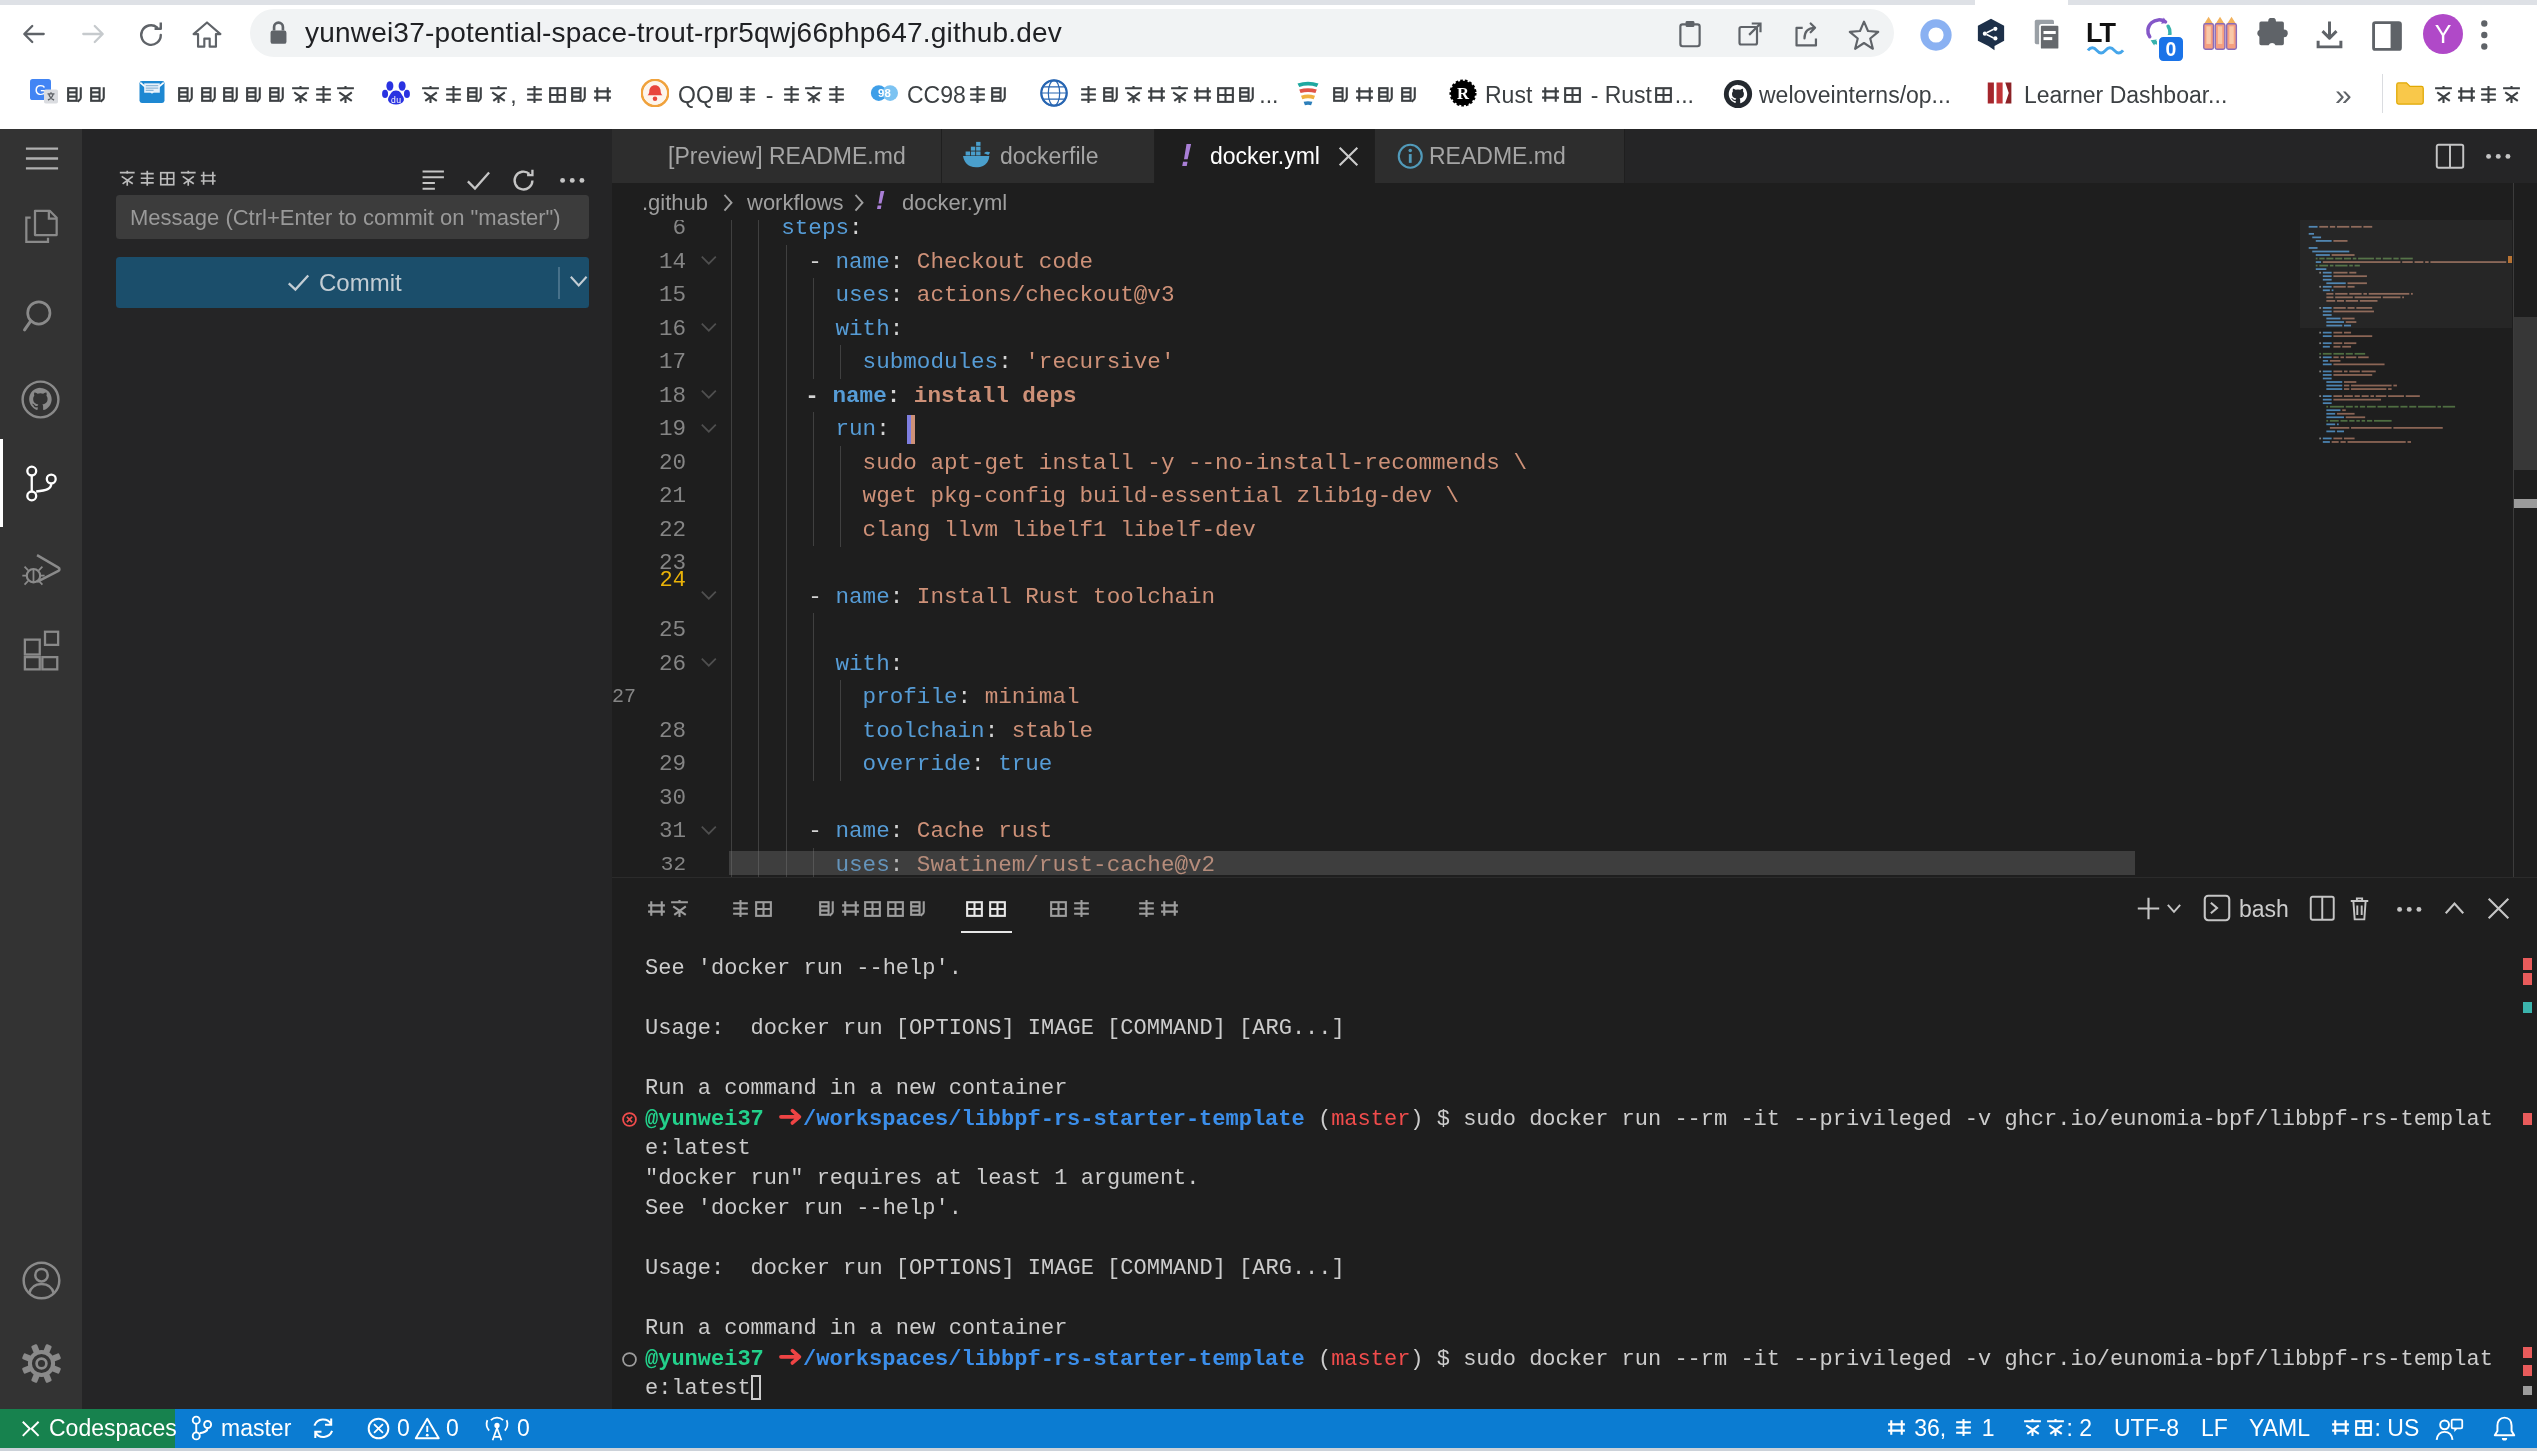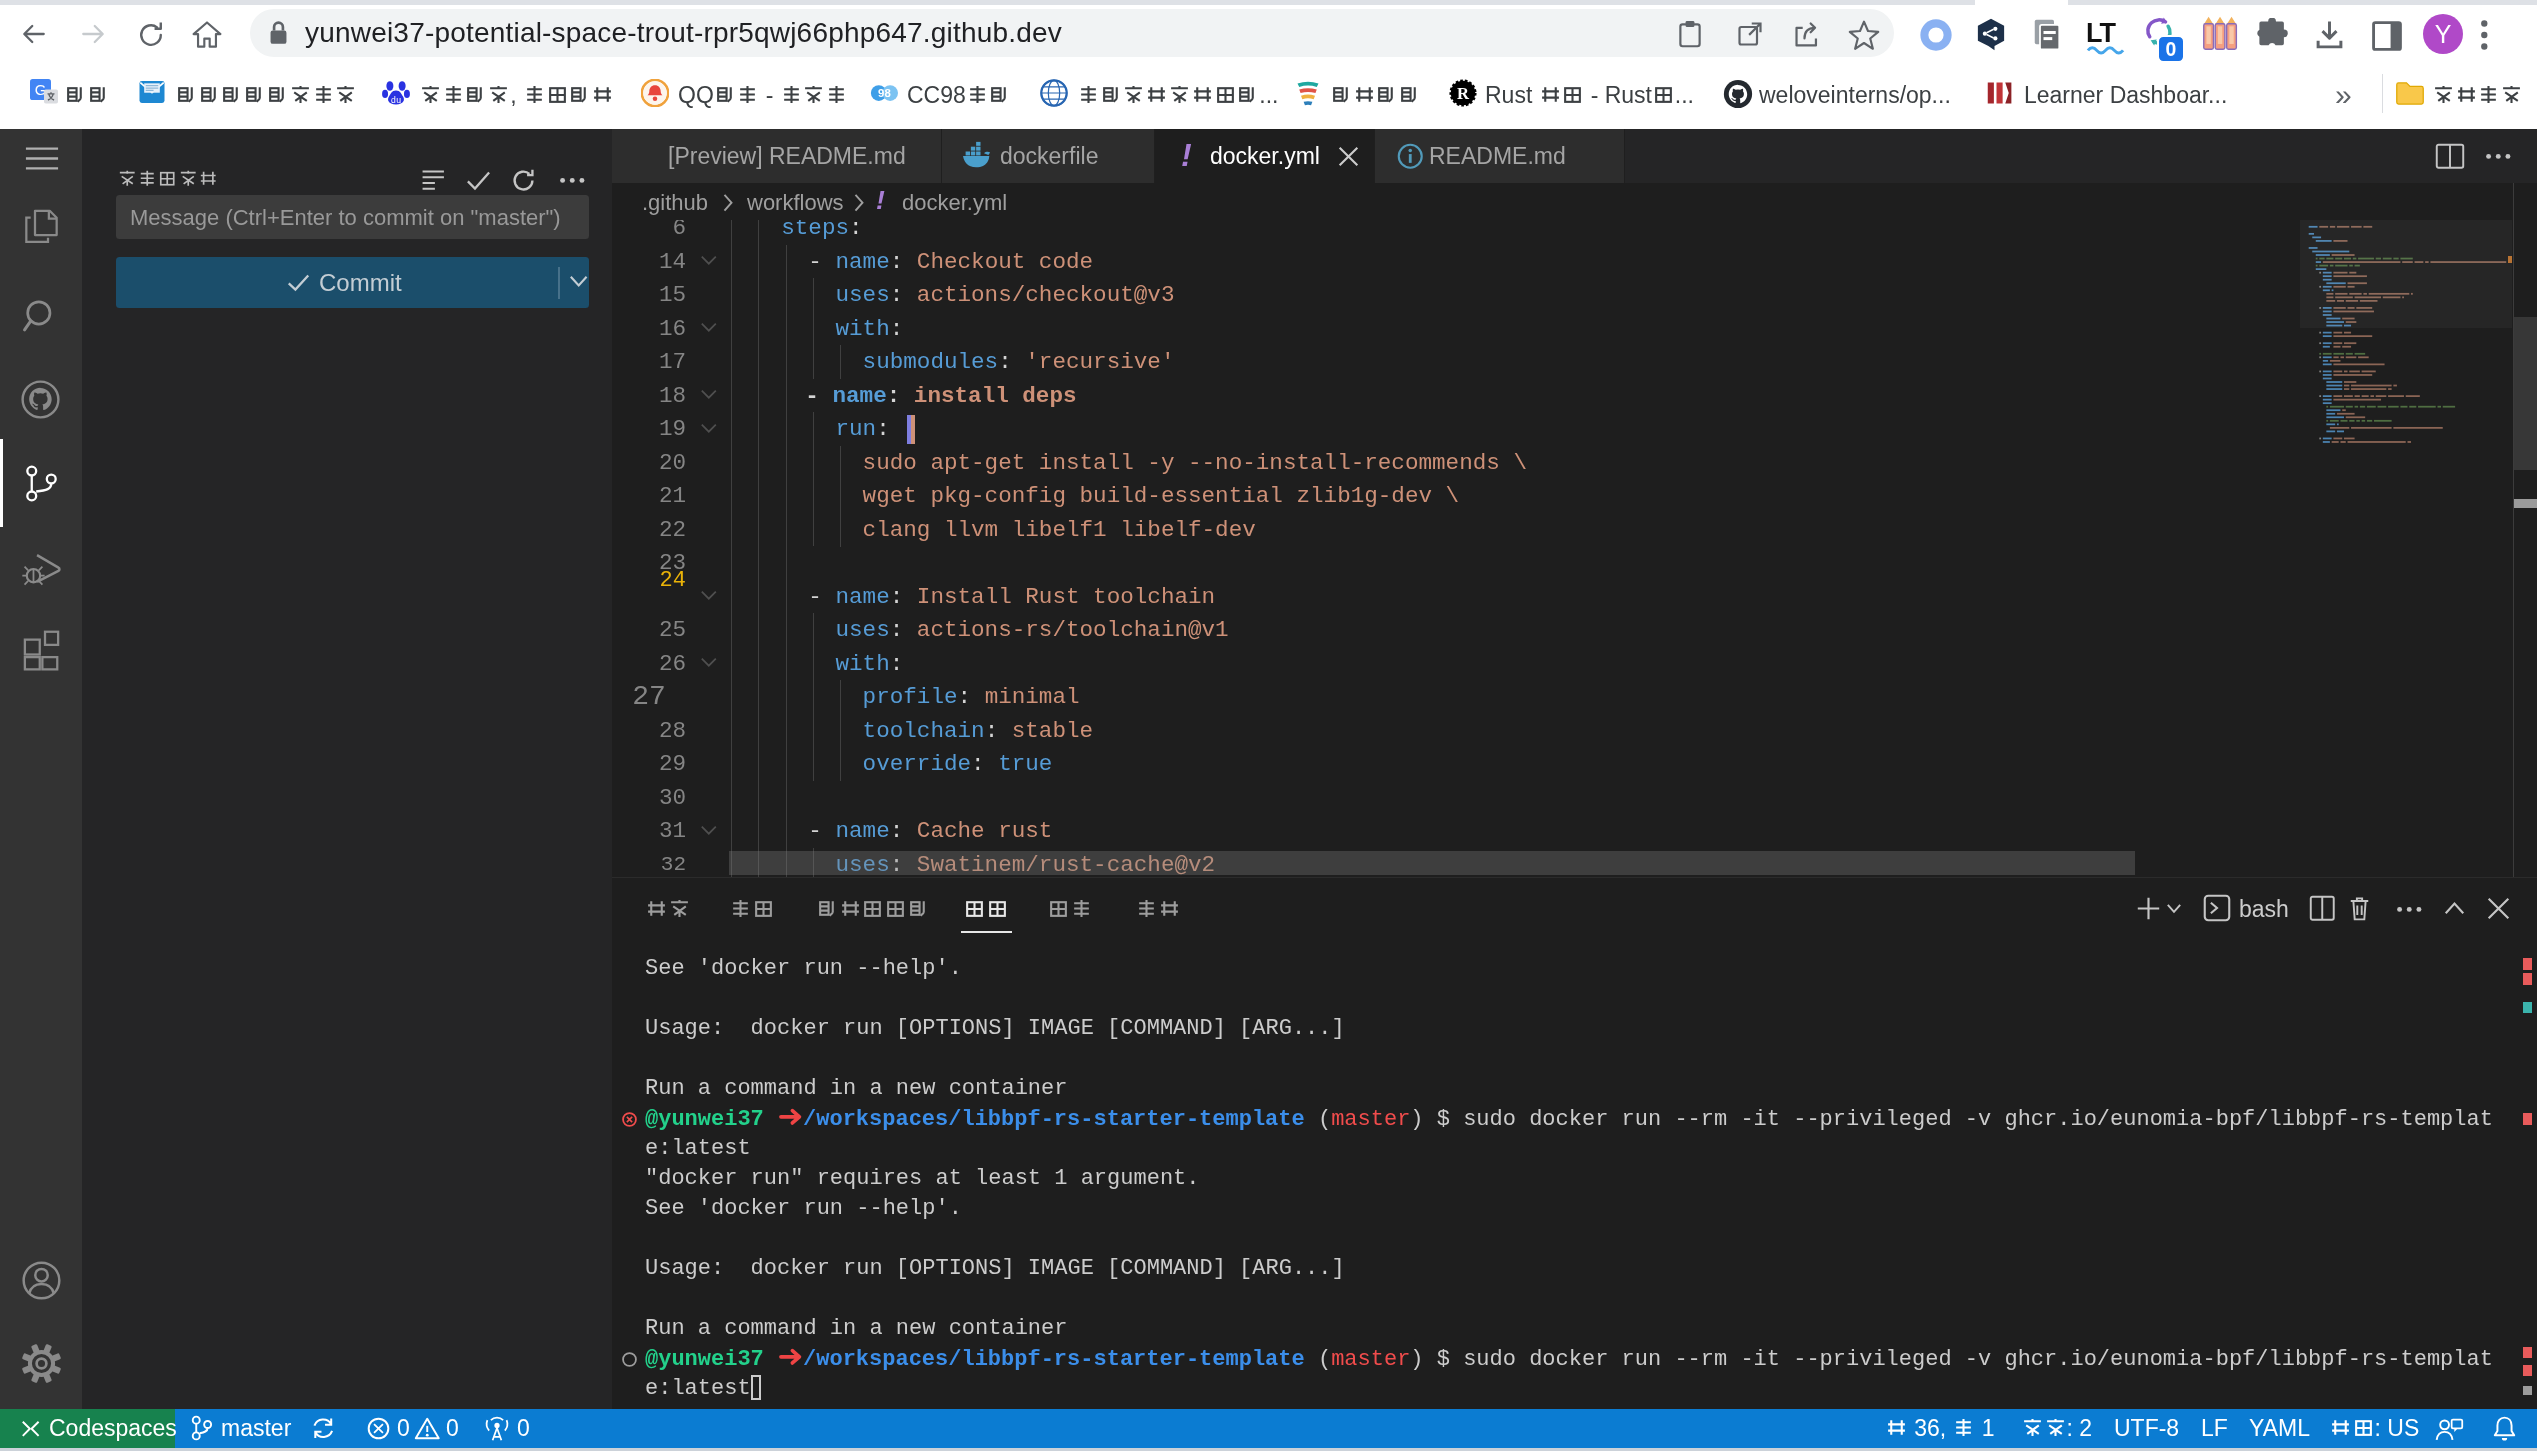--- a/index.html
+++ b/index.html
@@ -432,21 +432,21 @@
 <div class="mono" style="left:0px;top:125px;width:74px;height:34px;font-size:22.6px;line-height:34px;color:#858585;text-align:right;font-family:Liberation Mono, monospace;">17</div>
 <div class="mono" style="left:0px;top:159px;width:74px;height:34px;font-size:22.6px;line-height:34px;color:#858585;text-align:right;">18</div>
 <div class="mono" style="left:0px;top:192px;width:74px;height:34px;font-size:22.6px;line-height:34px;color:#858585;text-align:right;">19</div>
 <div class="mono" style="left:0px;top:226px;width:74px;height:34px;font-size:22.6px;line-height:34px;color:#858585;text-align:right;">20</div>
 <div class="mono" style="left:0px;top:259px;width:74px;height:34px;font-size:22.6px;line-height:34px;color:#858585;text-align:right;">21</div>
 <div class="mono" style="left:0px;top:293px;width:74px;height:34px;font-size:22.6px;line-height:34px;color:#858585;text-align:right;">22</div>
 <div class="mono" style="left:0px;top:326px;width:74px;height:34px;font-size:22.6px;line-height:34px;color:#858585;text-align:right;">23</div>
 <div class="mono" style="left:0px;top:344px;width:74px;height:34px;font-size:22px;line-height:34px;color:#eab308;text-align:right;">24</div>
 <div class="mono" style="left:0px;top:393px;width:74px;height:34px;font-size:22.6px;line-height:34px;color:#858585;text-align:right;">25</div>
 <div class="mono" style="left:0px;top:427px;width:74px;height:34px;font-size:22.6px;line-height:34px;color:#858585;text-align:right;">26</div>
-<div class="mono" style="left:0px;top:460px;width:74px;height:34px;font-size:28px;line-height:34px;color:#858585;text-align:center;">27</div>
+<div class="mono" style="left:0px;top:460px;width:74px;height:34px;font-size:20px;line-height:34px;color:#858585;text-align:left;">27</div>
 <div class="mono" style="left:0px;top:494px;width:74px;height:34px;font-size:22.6px;line-height:34px;color:#858585;text-align:right;">28</div>
 <div class="mono" style="left:0px;top:527px;width:74px;height:34px;font-size:22.6px;line-height:34px;color:#858585;text-align:right;">29</div>
 <div class="mono" style="left:0px;top:561px;width:74px;height:34px;font-size:22.6px;line-height:34px;color:#858585;text-align:right;">30</div>
 <div class="mono" style="left:0px;top:594px;width:74px;height:34px;font-size:22.6px;line-height:34px;color:#858585;text-align:right;">31</div>
 <div class="mono" style="left:0px;top:628px;width:74px;height:34px;font-size:21px;line-height:34px;color:#858585;text-align:right;">32</div>
 <svg style="position:absolute;left:88px;top:34px;" width="17.6" height="12.3" viewBox="0 0 20 14">
         <path d="M2 3 L10 11 L18 3" stroke="#4f4f4f" stroke-width="2" fill="none"></path>
       </svg>
 <svg style="position:absolute;left:88px;top:101px;" width="17.6" height="12.3" viewBox="0 0 20 14">
         <path d="M2 3 L10 11 L18 3" stroke="#4f4f4f" stroke-width="2" fill="none"></path>
@@ -480,21 +480,20 @@
 <div class="mono" style="left:115px;top:25px;width:1675px;height:34px;font-size:22.6px;line-height:34px;">      <span class="d">- </span><span class="k">name</span><span class="d">:</span><span class="s"> Checkout code</span></div>
 <div class="mono" style="left:115px;top:58px;width:1675px;height:34px;font-size:22.6px;line-height:34px;">        <span class="k">uses</span><span class="d">:</span><span class="s"> actions/checkout@v3</span></div>
 <div class="mono" style="left:115px;top:92px;width:1675px;height:34px;font-size:22.6px;line-height:34px;">        <span class="k">with</span><span class="d">:</span></div>
 <div class="mono" style="left:115px;top:125px;width:1675px;height:34px;font-size:22.6px;line-height:34px;">          <span class="k">submodules</span><span class="d">:</span><span class="s"> 'recursive'</span></div>
 <div class="mono" style="left:112px;top:159px;width:1675px;height:34px;font-size:22.6px;line-height:34px;font-weight:bold;">      <span class="d">- </span><span class="k">name</span><span class="d">:</span><span class="s"> install deps</span></div>
 <div class="mono" style="left:115px;top:192px;width:1675px;height:34px;font-size:22.6px;line-height:34px;">        <span class="k">run</span><span class="d">:</span></div>
 <div class="mono" style="left:115px;top:226px;width:1675px;height:34px;font-size:22.6px;line-height:34px;">          <span class="s">sudo apt-get install -y --no-install-recommends \</span></div>
 <div class="mono" style="left:115px;top:259px;width:1675px;height:34px;font-size:22.6px;line-height:34px;">          <span class="s">wget pkg-config build-essential zlib1g-dev \</span></div>
 <div class="mono" style="left:115px;top:293px;width:1675px;height:34px;font-size:22.6px;line-height:34px;">          <span class="s">clang llvm libelf1 libelf-dev</span></div>
 <div class="mono" style="left:115px;top:360px;width:1675px;height:34px;font-size:22.6px;line-height:34px;">      <span class="d">- </span><span class="k">name</span><span class="d">:</span><span class="s"> Install Rust toolchain</span></div>
-<div class="mono" style="left:115px;top:393px;width:1675px;height:34px;font-size:22.6px;line-height:34px;">        <span class="k">uses</span><span class="d">:</span><span class="s"> actions-rs/toolchain@v1</span></div>
 <div class="mono" style="left:115px;top:427px;width:1675px;height:34px;font-size:22.6px;line-height:34px;">        <span class="k">with</span><span class="d">:</span></div>
 <div class="mono" style="left:115px;top:460px;width:1675px;height:34px;font-size:22.6px;line-height:34px;">          <span class="k">profile</span><span class="d">:</span><span class="s"> minimal</span></div>
 <div class="mono" style="left:115px;top:494px;width:1675px;height:34px;font-size:22.6px;line-height:34px;">          <span class="k">toolchain</span><span class="d">:</span><span class="s"> stable</span></div>
 <div class="mono" style="left:115px;top:527px;width:1675px;height:34px;font-size:22.6px;line-height:34px;">          <span class="k">override</span><span class="d">:</span><span class="k"> true</span></div>
 <div class="mono" style="left:115px;top:594px;width:1675px;height:34px;font-size:22.6px;line-height:34px;">      <span class="d">- </span><span class="k">name</span><span class="d">:</span><span class="s"> Cache rust</span></div>
 <div class="mono" style="left:115px;top:628px;width:1675px;height:34px;font-size:22.6px;line-height:34px;">        <span class="k">uses</span><span class="d">:</span><span class="s"> Swatinem/rust-cache@v2</span></div>
 <div style="left:295px;top:195px;width:3.5px;height:29px;background:#7e7ee0;"></div>
 <div style="left:299px;top:195px;width:3.5px;height:29px;background:#ce9178;"></div>
 <div style="left:117px;top:631px;width:1406px;height:24px;background:rgba(130,130,130,0.32);"></div>
 </div>

